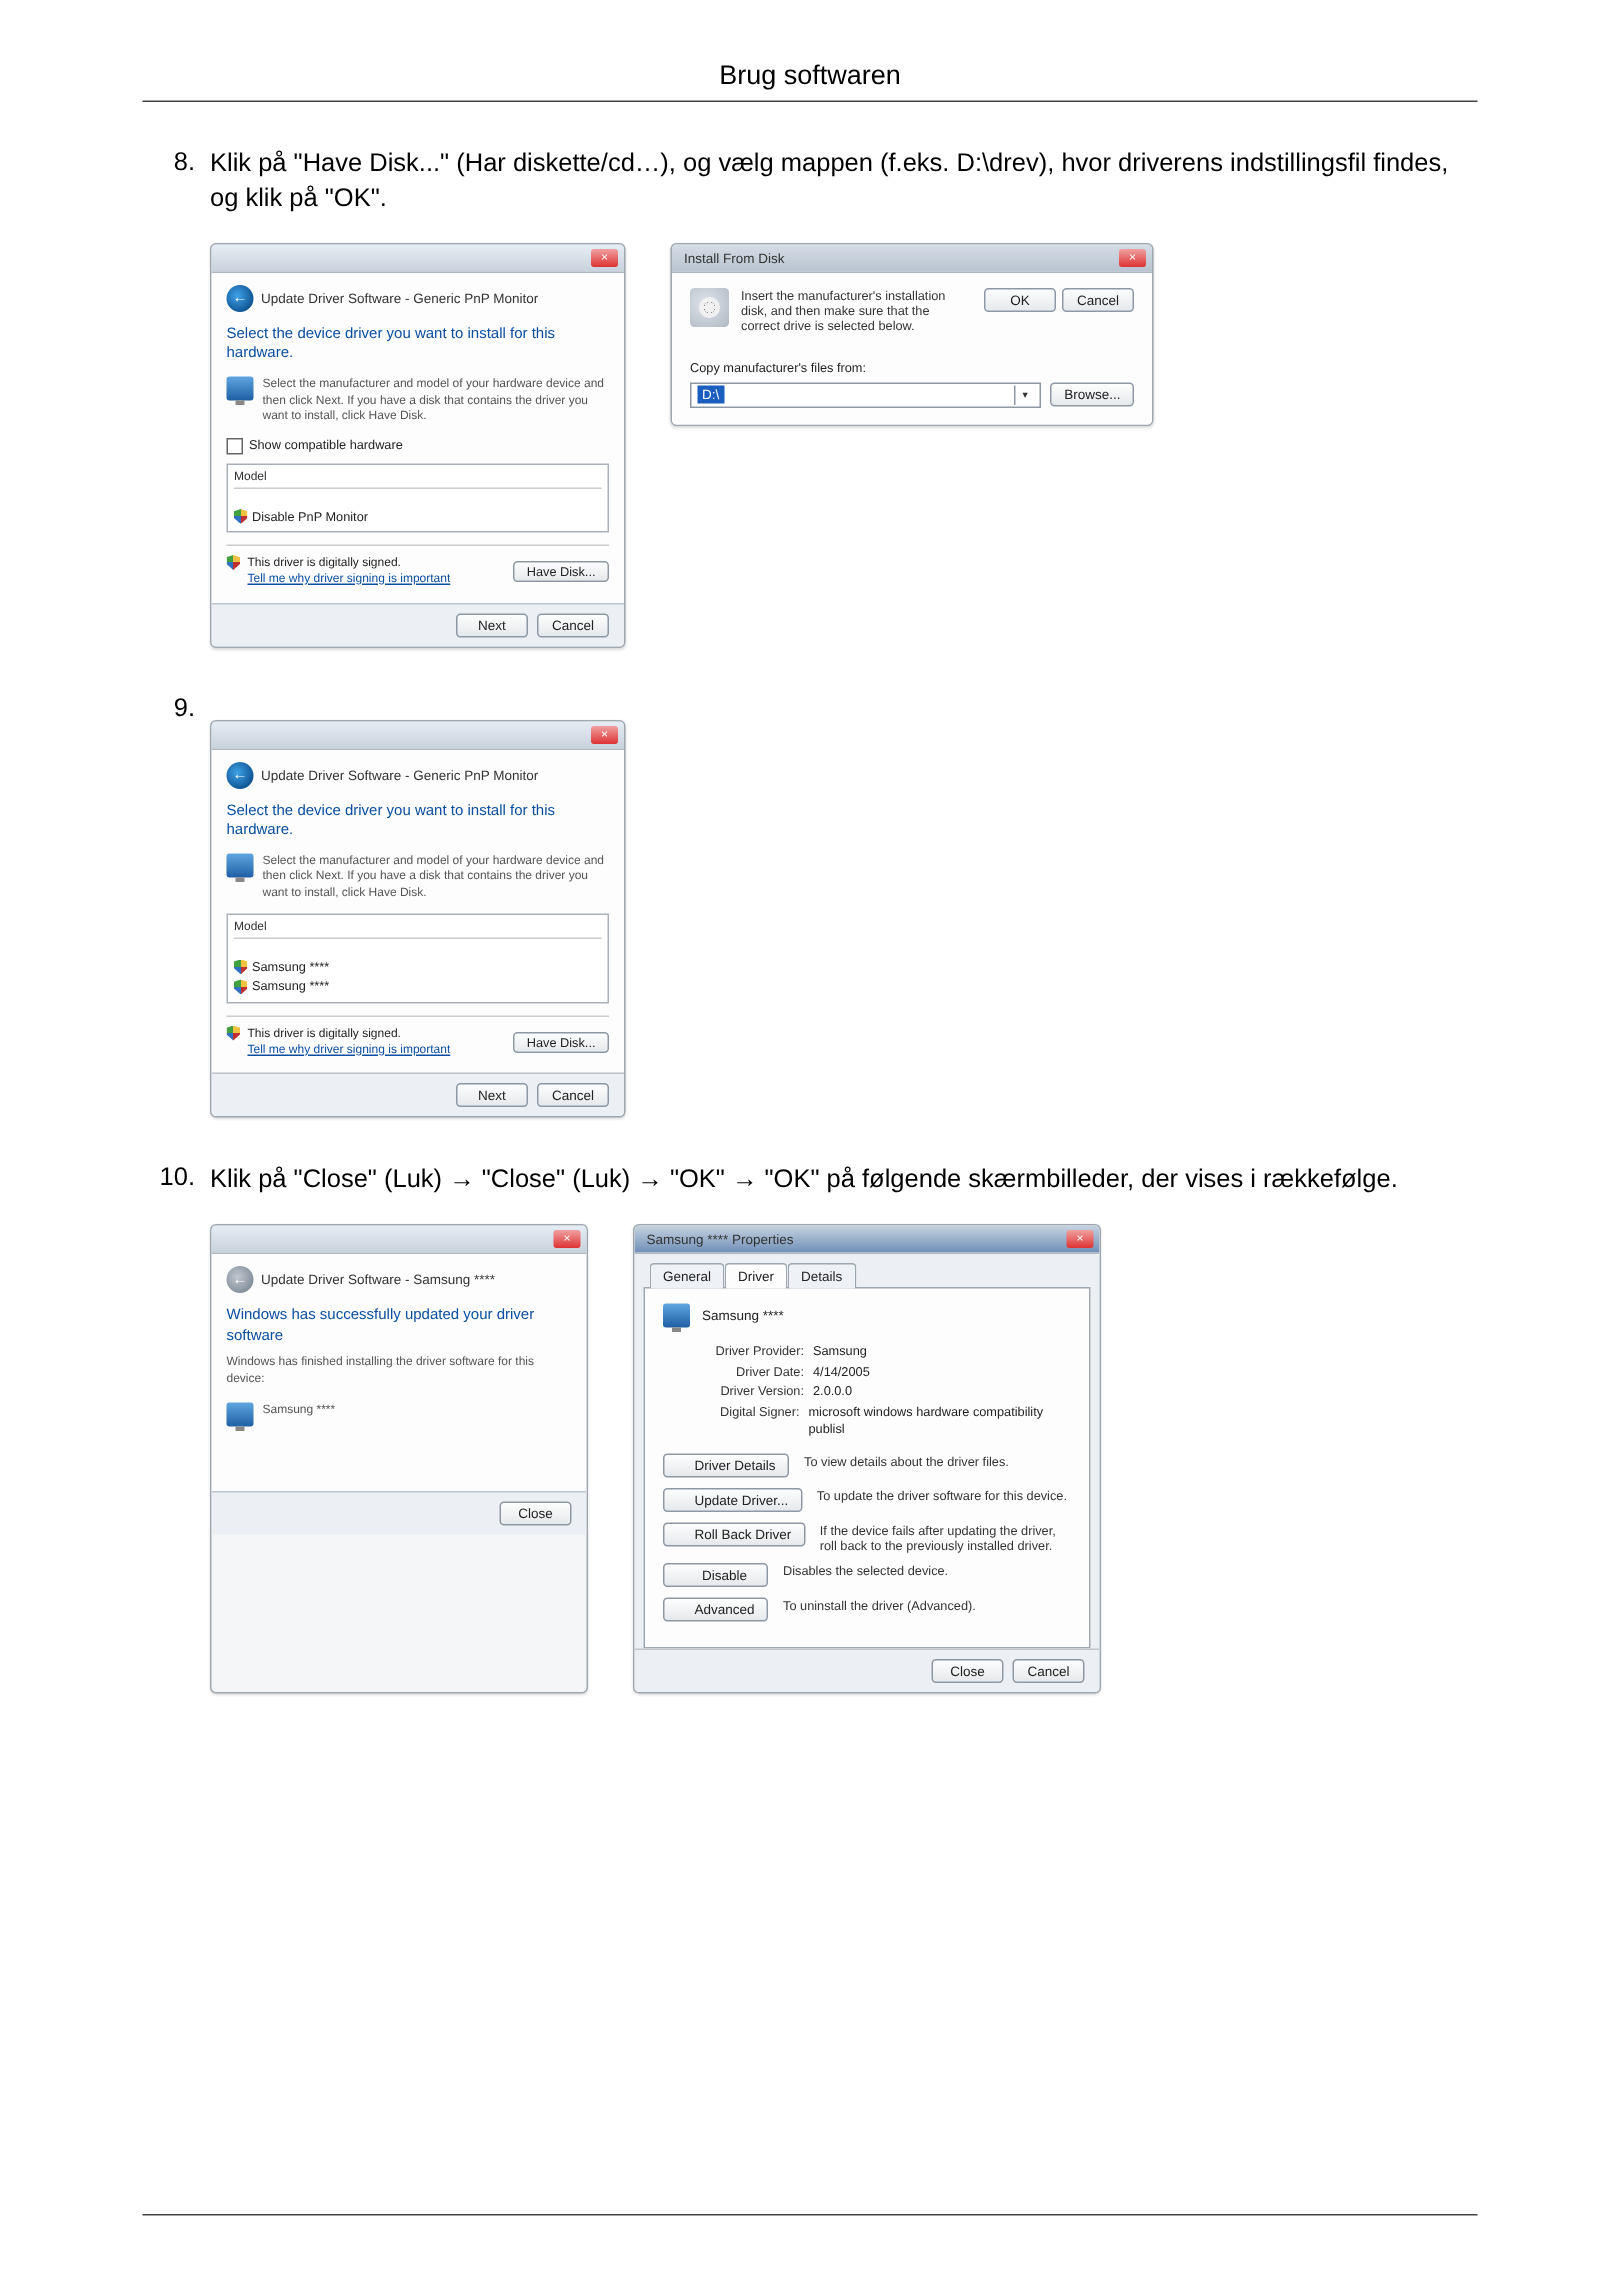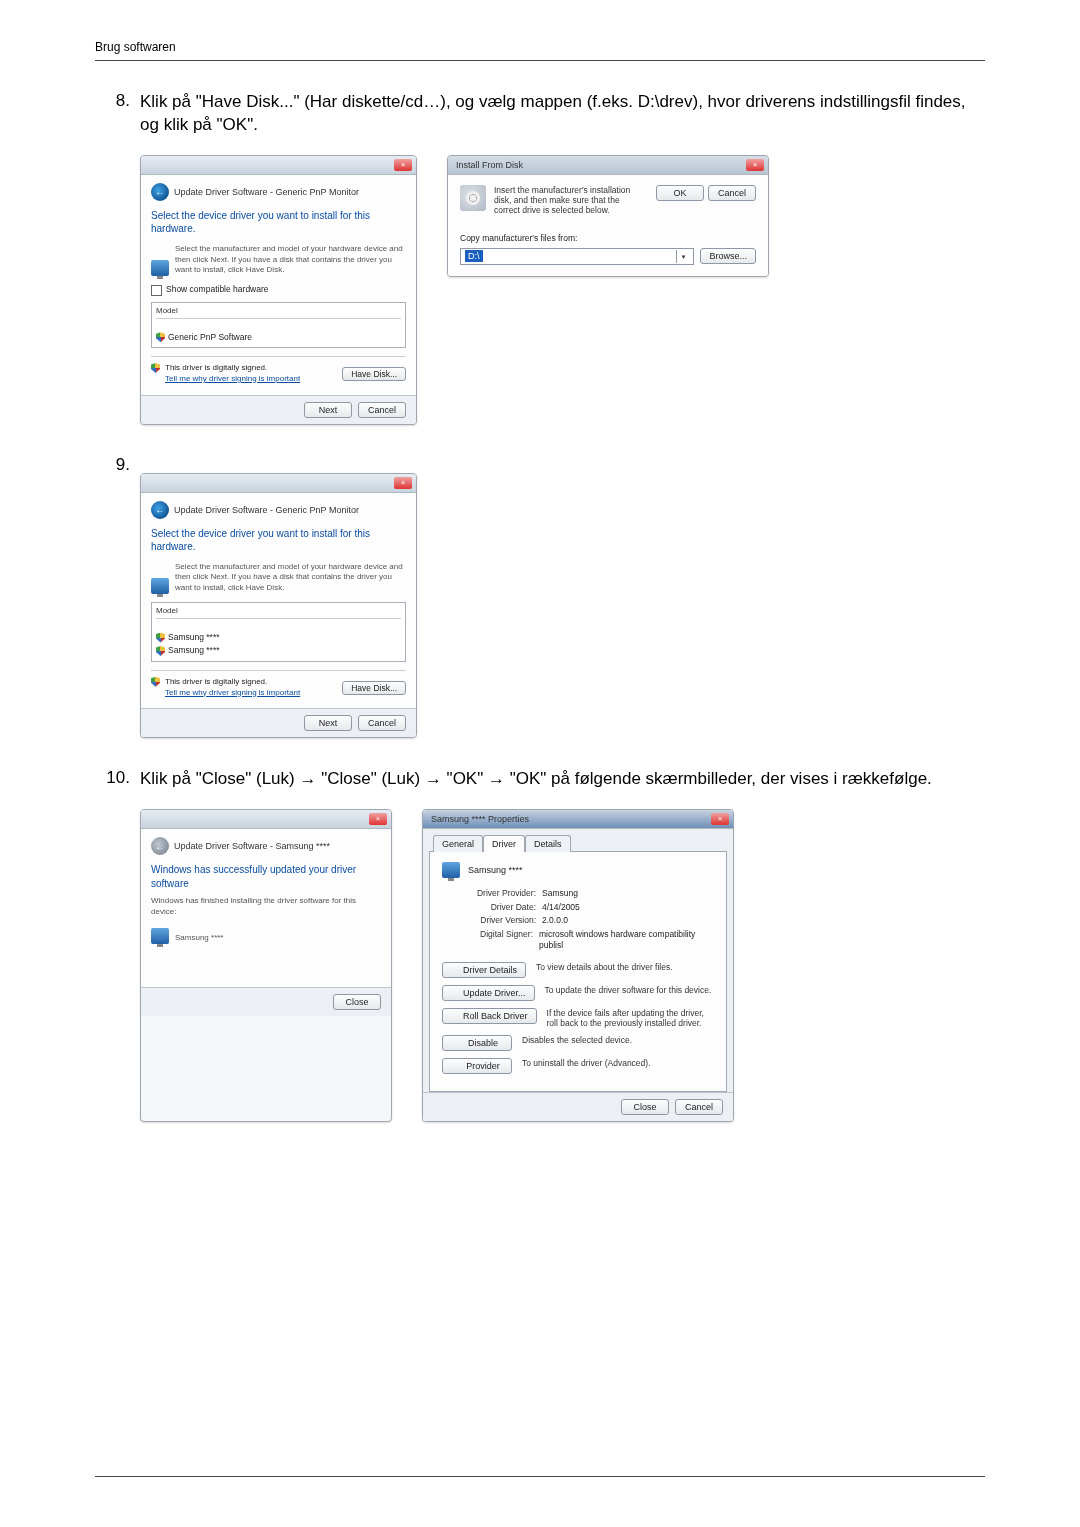--- a/index.html
+++ b/index.html
@@ -11,22 +11,22 @@
   }
   .page {
     width: 1080px;
     min-height: 1527px;
     margin: 0 auto;
     padding: 40px 95px 40px 95px;
     box-sizing: border-box;
     position: relative;
   }
   .page-title {
-    text-align: left;
-    font-size: 12px;
+    text-align: center;
+    font-size: 18px;
     margin-bottom: 6px;
   }
   hr.rule {
     border: none;
     border-top: 1px solid #444;
     margin: 0 0 30px 0;
   }
   hr.footer-rule {
     border: none;
     border-top: 1px solid #444;
@@ -127,21 +127,20 @@
     color: #0a4ea1;
     font-size: 10px;
     margin: 4px 0 8px 0;
   }
   .dlg-instr {
     display: flex;
     gap: 6px;
     font-size: 8px;
     color: #555;
     margin-bottom: 8px;
-    align-items: flex-end;
   }
   .icon-monitor {
     width: 18px; height: 16px;
     background: linear-gradient(#5fa6e0, #1f5fa5);
     border-radius: 2px;
     position: relative;
     flex-shrink: 0;
   }
   .icon-monitor::after {
     content: "";
@@ -425,21 +424,21 @@
                 <div>Select the manufacturer and model of your hardware device and then click Next. If you have a disk that contains the driver you want to install, click Have Disk.</div>
               </div>
               <div class="checkbox-row">
                 <span class="chk"></span>
                 <span>Show compatible hardware</span>
               </div>
               <div class="list-box">
                 <div class="list-head">Model</div>
                 <div class="list-item">
                   <span class="shield"></span>
-                  <span>Generic PnP Software</span>
+                  <span>Disable PnP Monitor</span>
                 </div>
               </div>
               <div class="signed-row">
                 <div class="signed-left">
                   <span class="shield"></span>
                   <div>
                     <div>This driver is digitally signed.</div>
                     <div class="signed-link">Tell me why driver signing is important</div>
                   </div>
                 </div>
@@ -616,21 +615,21 @@
                     </div>
                   <div class="arow">
                       <button class="btn">Roll Back Driver</button>
                       <div class="adesc">If the device fails after updating the driver, roll back to the previously installed driver.</div>
                     </div>
                   <div class="arow">
                       <button class="btn">Disable</button>
                       <div class="adesc">Disables the selected device.</div>
                     </div>
                   <div class="arow">
-                      <button class="btn">Provider</button>
+                      <button class="btn">Advanced</button>
                       <div class="adesc">To uninstall the driver (Advanced).</div>
                     </div>
                 </div>
               </div>
             </div>
             <div class="props-footer">
               <button class="btn">Close</button>
               <button class="btn">Cancel</button>
             </div>
           </div>

